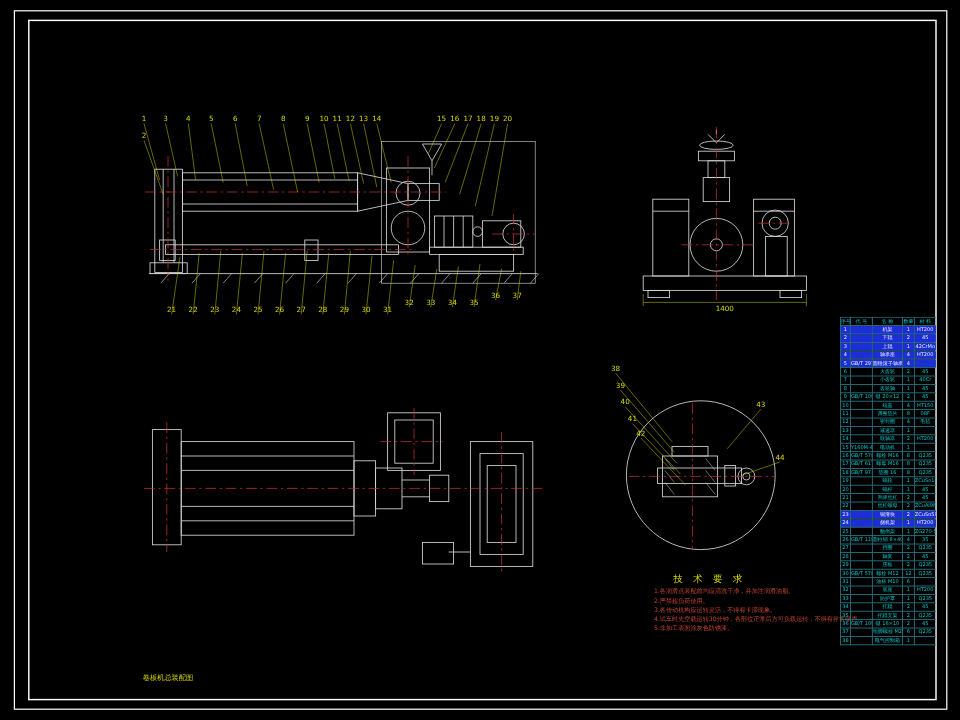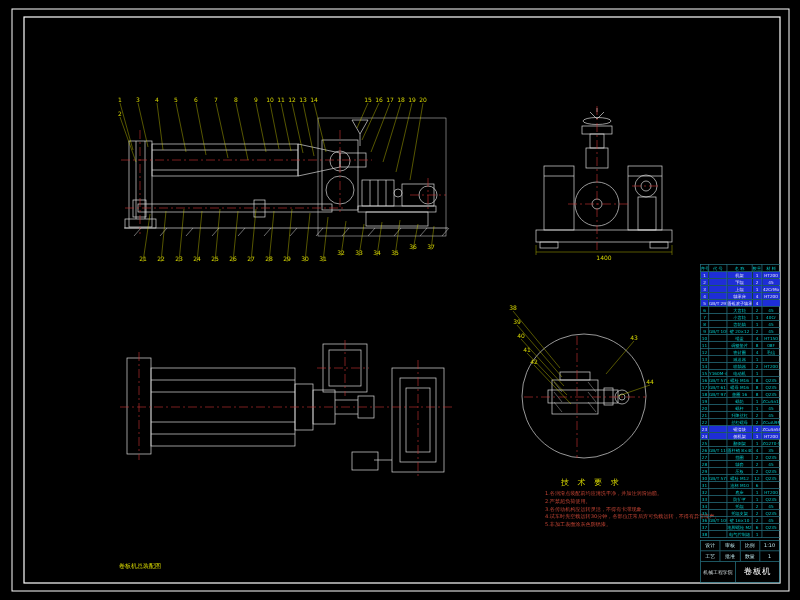--- a/index.html
+++ b/index.html
@@ -558,34 +558,14 @@
               <td></td>
               <td>电气控制箱</td>
               <td>1</td>
               <td></td>
             </tr>
           </tbody>
       </table>
     </div>
   </div>
 
-  <div class="titleblock">
-    <div class="tb-inner">
-      <div class="tb-row">
-        <div class="tb-cell">设计</div>
-        <div class="tb-cell">审核</div>
-        <div class="tb-cell">比例</div>
-        <div class="tb-cell">1:10</div>
-      </div>
-      <div class="tb-row">
-        <div class="tb-cell">工艺</div>
-        <div class="tb-cell">批准</div>
-        <div class="tb-cell">数量</div>
-        <div class="tb-cell">1</div>
-      </div>
-      <div class="tb-row tb-bottom">
-        <div class="tb-org">机械工程学院</div>
-        <div class="tb-title">卷板机</div>
-      </div>
-    </div>
-  </div>
 
 </div>
 
 </body></html>

